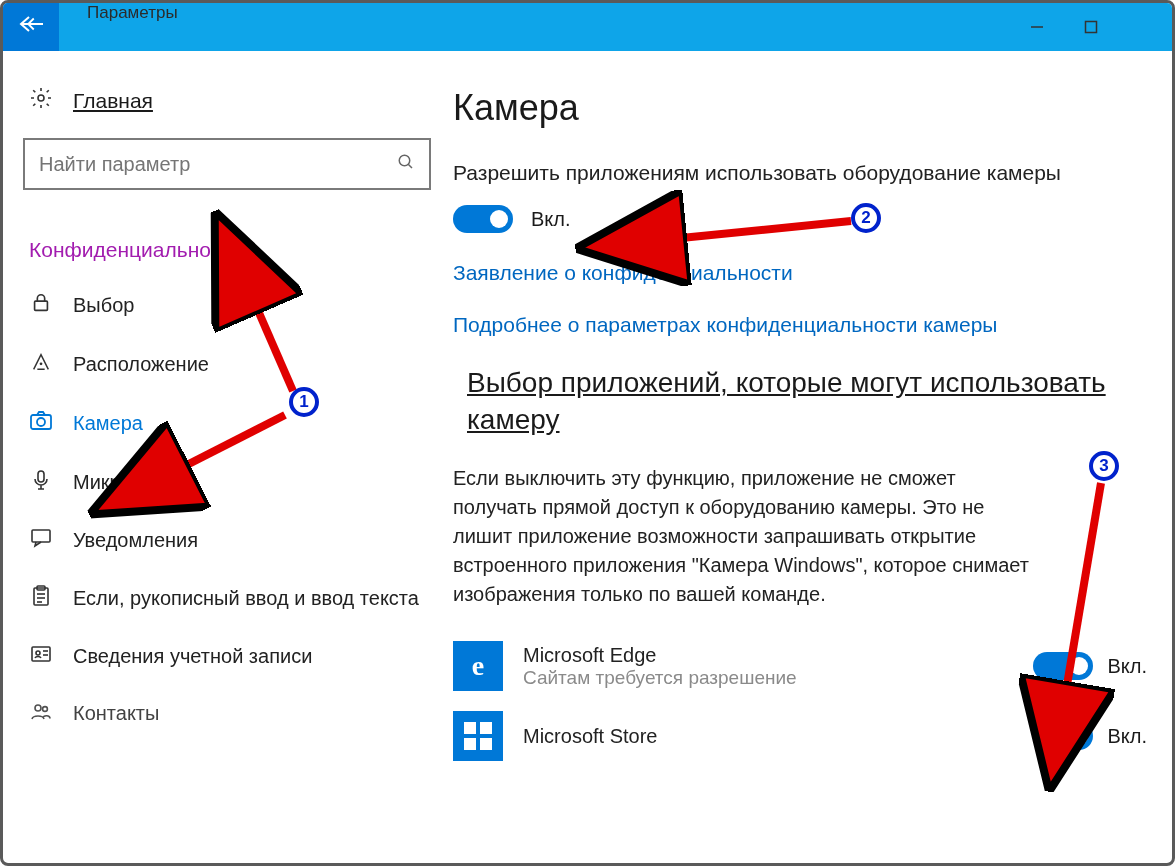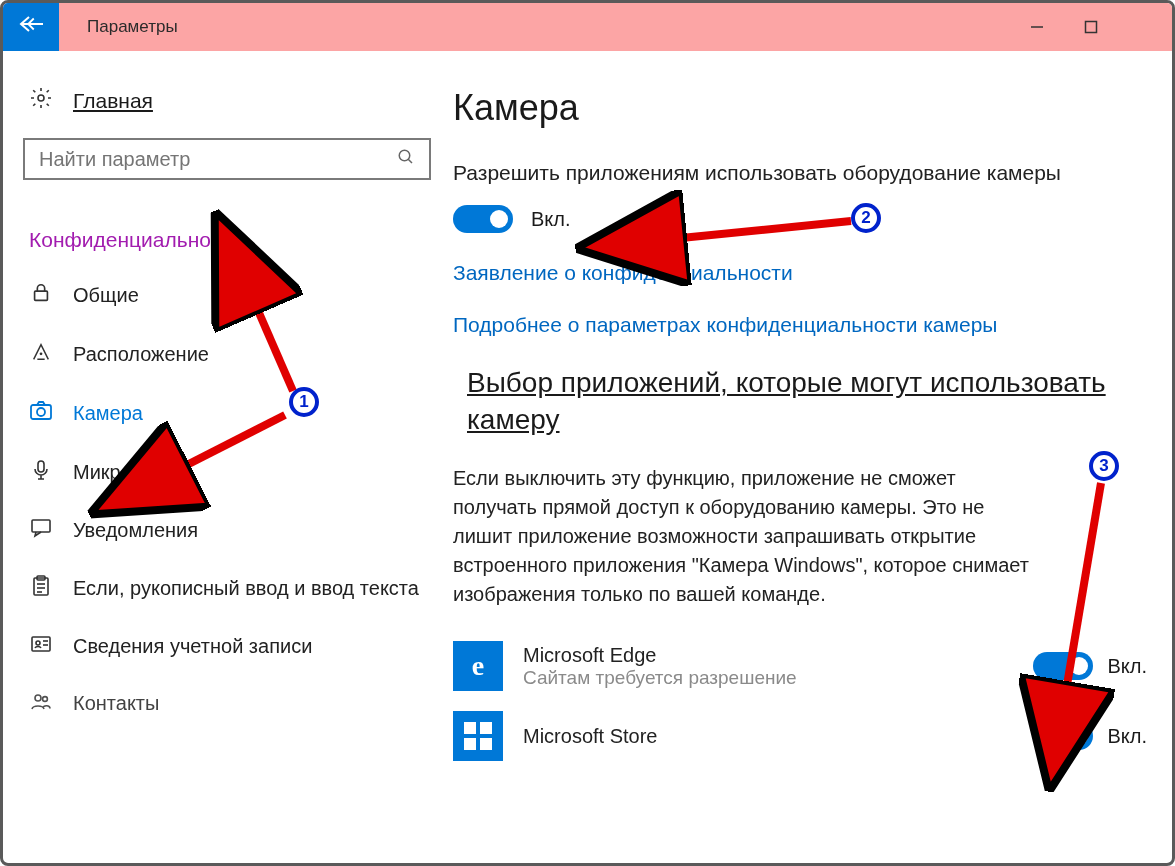--- a/index.html
+++ b/index.html
@@ -19,22 +19,21 @@
     border: 3px solid #5a5a5a;
     border-radius: 8px;
     background: #fff;
     position: relative;
     overflow: hidden;
   }
   
   .titlebar {
     height: 48px;
     display: flex;
-    align-items: center;
-    background: #fca5a5;
+    background: #0ea5e9;
   }
   .back-btn {
     width: 56px;
     height: 48px;
     background: #0078d7;
     display: flex;
     align-items: center;
     justify-content: center;
     color: #fff;
     font-size: 22px;
@@ -70,21 +69,21 @@
     display: flex;
     align-items: center;
     gap: 20px;
     padding: 10px 6px 22px 6px;
     text-decoration: underline;
   }
   .home-row .icon { font-size: 22px; color: #333; }
   .home-row span:last-child { font-size: 21px; }
   .search-box {
     width: 408px;
-    height: 42px;
+    height: 52px;
     border: 2px solid #7a7a7a;
     display: flex;
     align-items: center;
     padding: 0 14px;
     margin-bottom: 48px;
   }
   .search-box input {
     border: none;
     outline: none;
     font-size: 20px;
@@ -283,21 +282,21 @@
       </div>
       <div class="section-header">Конфиденциальность</div>
 
       <div class="nav-item">
         <span class="icon">
           <svg width="22" height="22" viewBox="0 0 24 24" fill="none" stroke="#333" stroke-width="1.8">
               <rect x="5" y="10" width="14" height="10" rx="1"></rect>
               <path d="M8 10V7a4 4 0 0 1 8 0v3"></path>
             </svg>
         </span>
-        <span>Общие</span>
+        <span>Выбор</span>
       </div>
 
       <div class="nav-item">
         <span class="icon">
           <svg width="22" height="22" viewBox="0 0 24 24" fill="none" stroke="#333" stroke-width="1.6">
               <path d="M12 2 L14 8 L20 8 L15 12 L17 19 L12 15 L7 19 L9 12 L4 8 L10 8 Z" stroke-width="0"></path>
               <path d="M4 20 L12 4 L20 20 M8 20 h8"></path>
               <circle cx="12" cy="14" r="1.5" fill="#333" stroke="none"></circle>
             </svg>
         </span>

